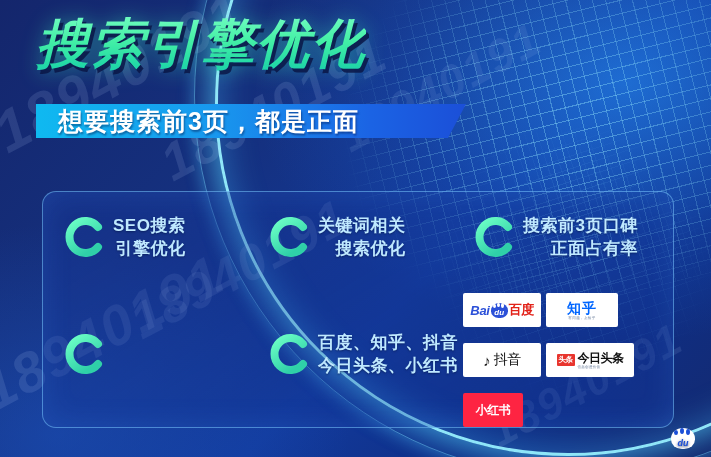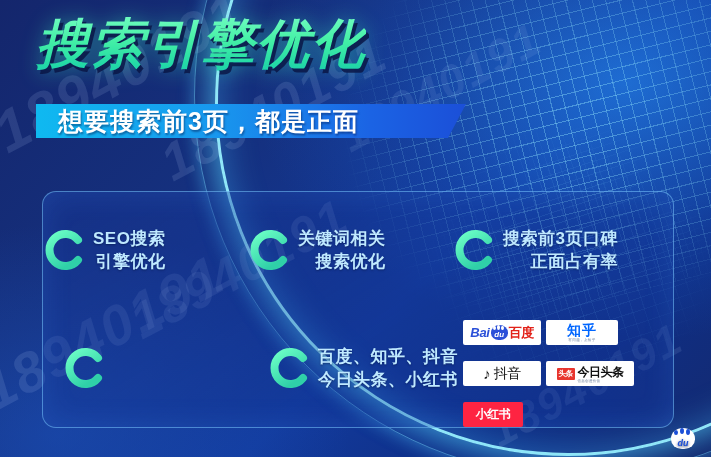--- a/index.html
+++ b/index.html
@@ -92,21 +92,21 @@
     border-radius:14px;
     background:linear-gradient(150deg,rgba(24,58,160,.42) 0%,rgba(20,48,140,.26) 55%,rgba(22,62,170,.34) 100%);
     box-shadow:inset 0 0 30px rgba(70,150,255,.16);
   }
   .grid{
     position:absolute;inset:0;
     display:grid;
     grid-template-columns:205px 205px 1fr;
     grid-template-rows:1fr 1fr;
   }
-  .cell{display:flex;align-items:center;}
+  .cell{display:flex;align-items:center;padding-left:20px;}
   .cell.r2{padding-left:20px;}
   .cell-logos{padding-left:10px;}
 
   
   .ring{
     position:relative;width:44px;height:44px;flex:0 0 44px;margin-right:6px;
   }
   .ring svg{display:block;width:44px;height:44px;}
   .label{
     color:#bfe9ff;font-size:17px;font-weight:700;line-height:23px;
@@ -117,21 +117,21 @@
   .label.one{font-size:18px;}
 
   
   .logos{
     display:grid;grid-template-columns:auto auto;gap:4px 5px;
     align-content:center;
   }
   .logo{
     background:#ffffff;border-radius:2px;
     display:flex;align-items:center;justify-content:center;
-    height:25px;padding:0 4px;box-sizing:border-box;
+    height:34px;padding:0 4px;box-sizing:border-box;
     font-weight:800;overflow:hidden;margin-top:12px;
   }
   .logo-baidu{width:78px;gap:1px;}
   .lb-bai{color:#2b50d8;font-size:13px;font-style:italic;font-weight:800;letter-spacing:-.3px;}
   .lb-paw{
     width:17px;height:15px;background:#2b50d8;border-radius:50% 50% 45% 45%;
     position:relative;display:inline-block;
   }
   .lb-paw .du{
     position:absolute;left:0;right:0;bottom:1px;text-align:center;

